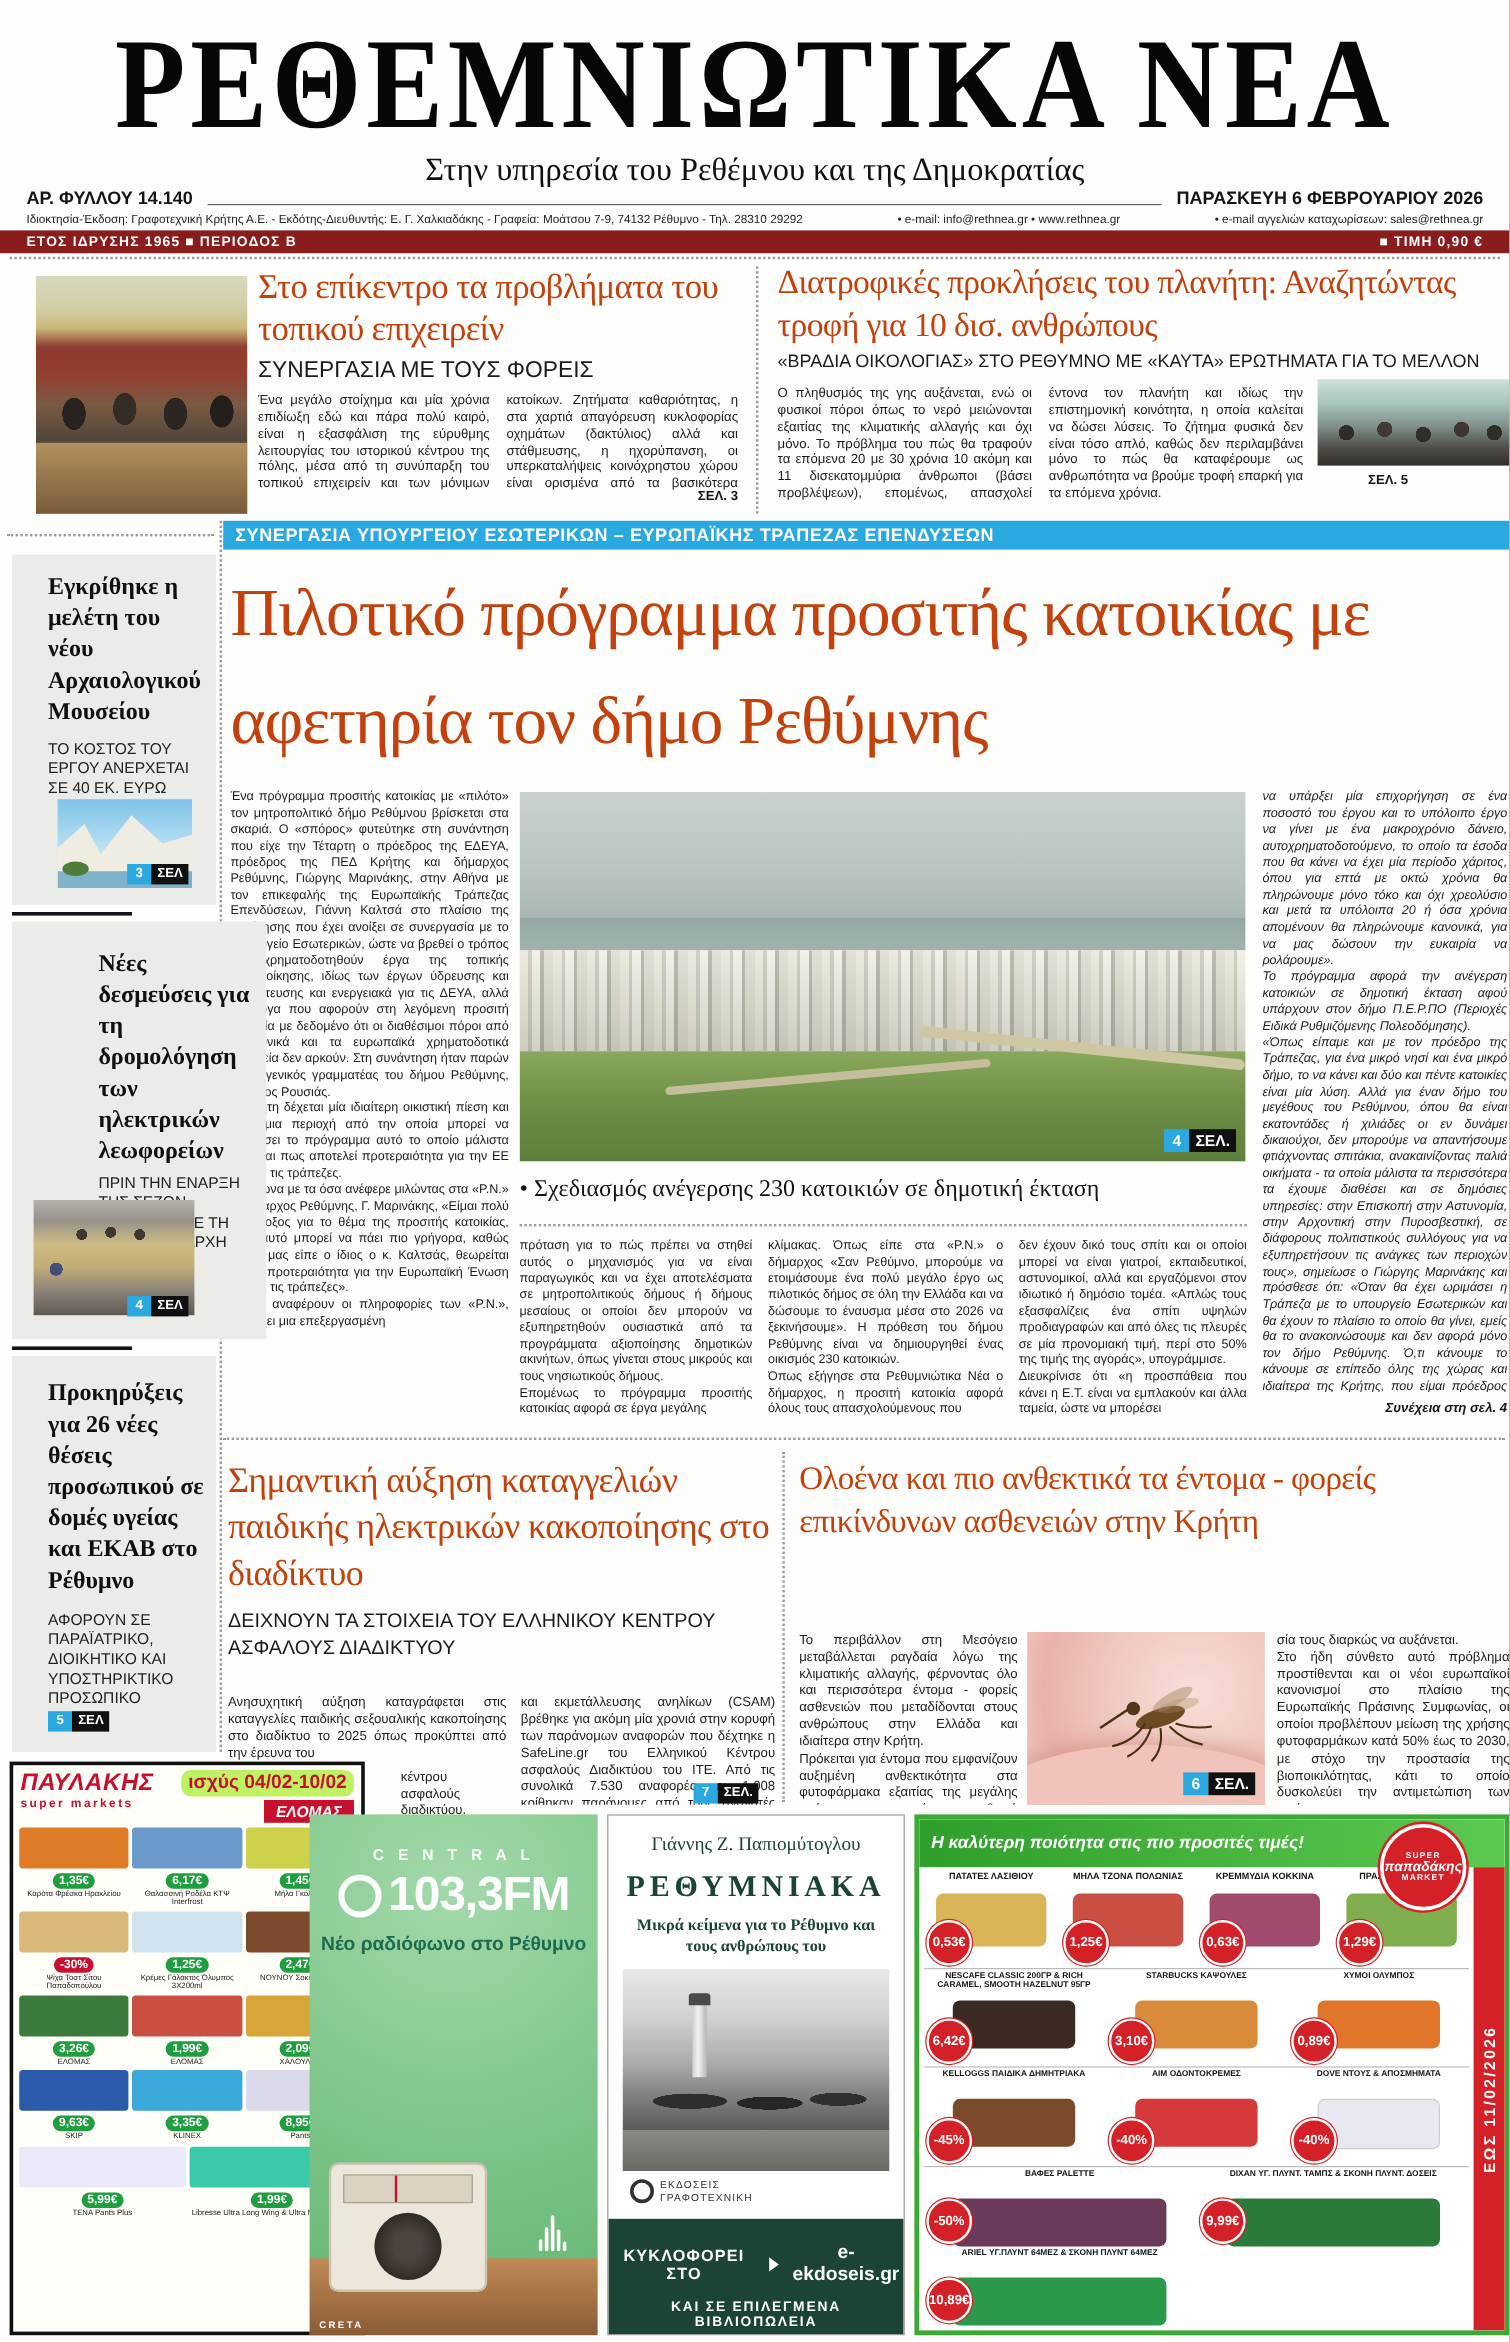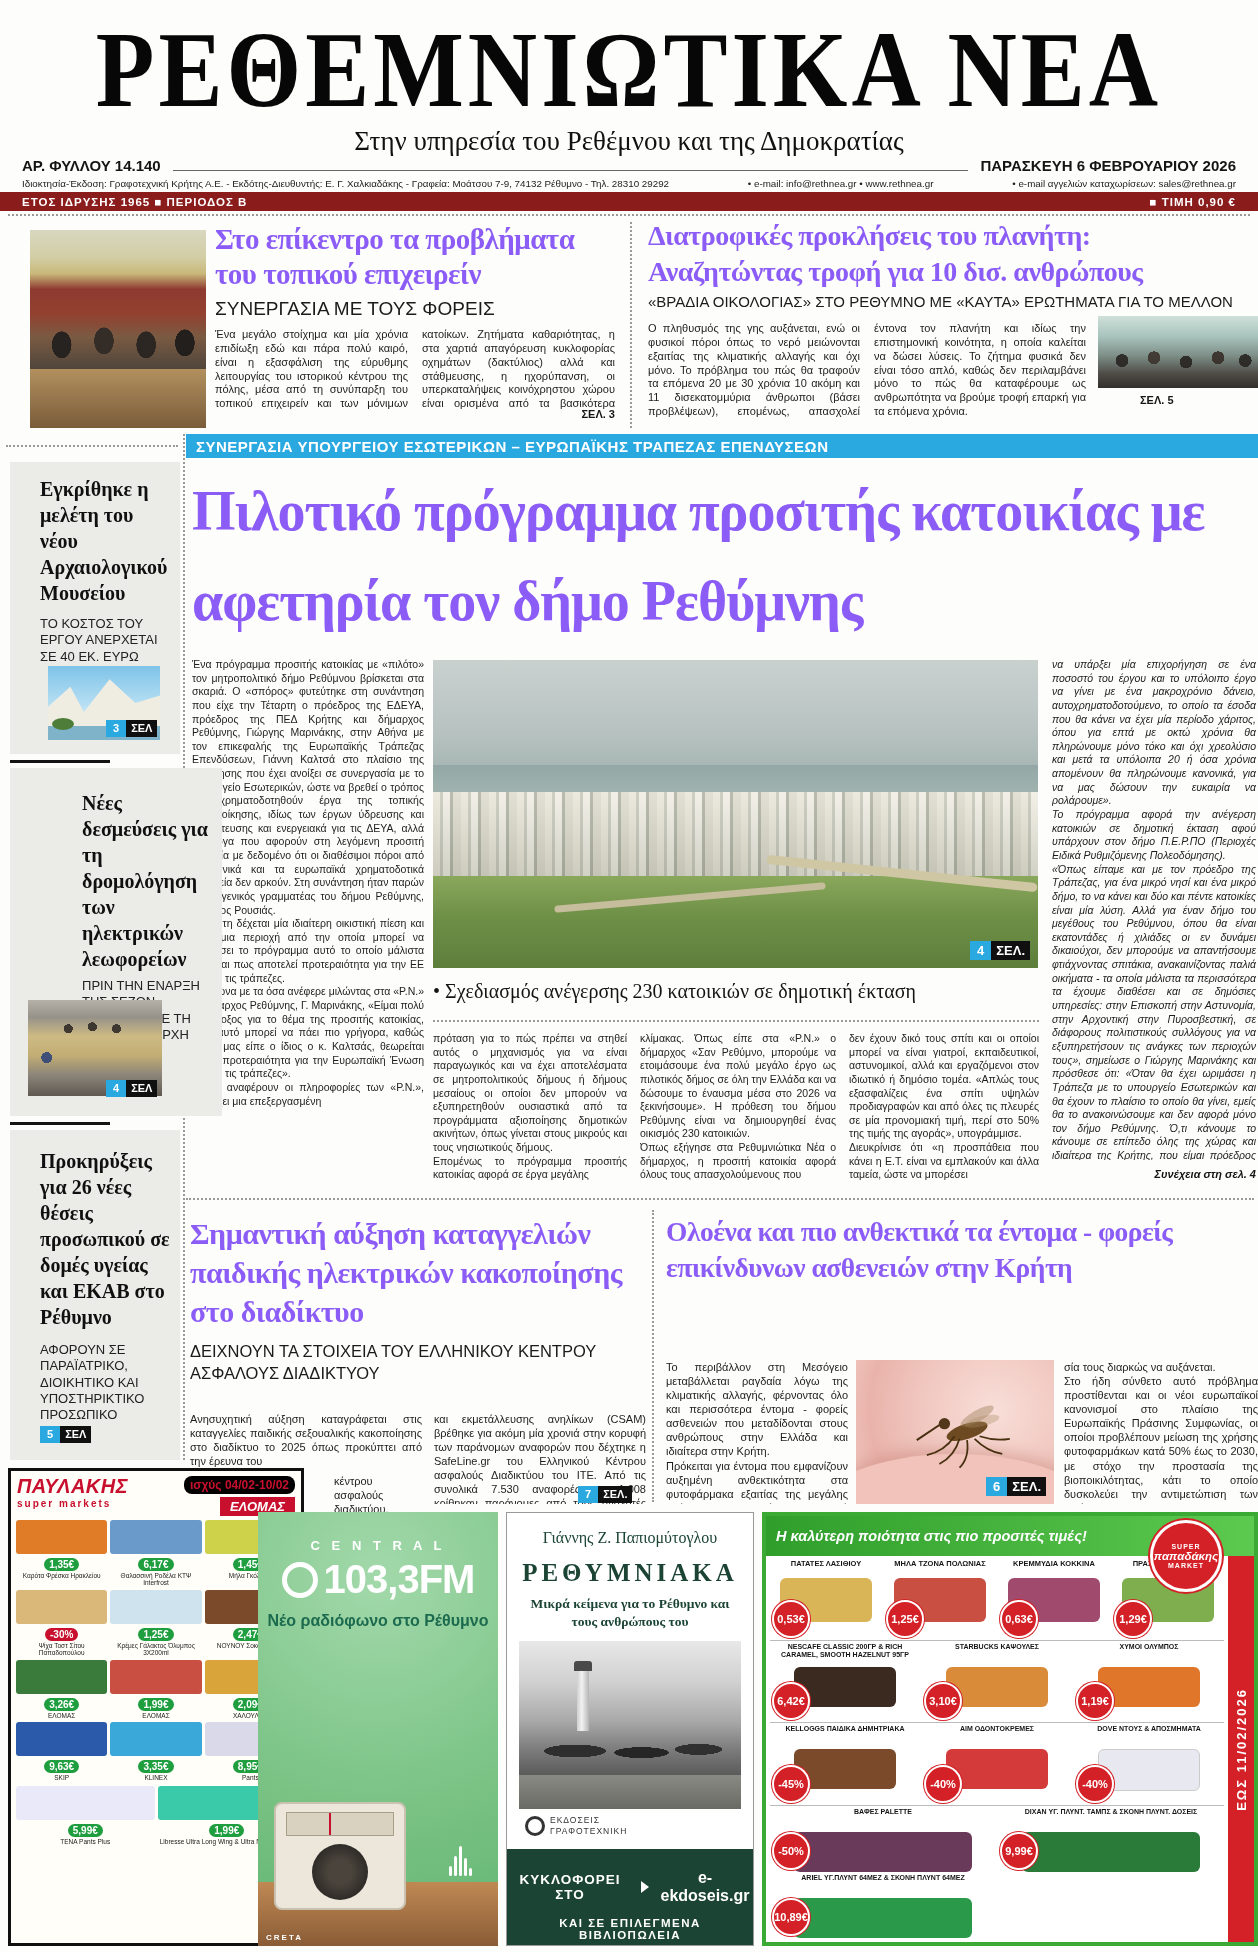--- a/index.html
+++ b/index.html
@@ -1,21 +1,21 @@
 <!DOCTYPE html>
 <html><head>
 <meta charset="utf-8">
 <style>
   html,body{margin:0;padding:0;background:#888;}
   #page{position:relative;width:1258px;height:1952px;background:#fdfdfb;margin:0 auto;overflow:hidden;
         font-family:"Liberation Sans",sans-serif;color:#1a1a1a;}
   .abs{position:absolute;}
   .serif{font-family:"Liberation Serif",serif;}
   .sans{font-family:"Liberation Sans",sans-serif;}
-  .hl{font-family:"Liberation Serif",serif;font-weight:bold;color:#8b5cf6;letter-spacing:-0.5px;}
+  .hl{font-family:"Liberation Serif",serif;font-weight:normal;color:#c2410c;letter-spacing:-0.5px;}
   .sub{font-family:"Liberation Sans",sans-serif;font-weight:bold;color:#151515;}
   .body-txt{font-family:"Liberation Sans",sans-serif;color:#1d1d1d;text-align:justify;overflow:hidden;}
   .pre{white-space:pre-line;}
   .ital{font-style:italic;}
   .vdot{border-left:2px dotted #9a9a9a;width:0;}
   .hdot{border-top:2px dotted #9a9a9a;height:0;}
   .badge{display:inline-flex;font-family:"Liberation Sans",sans-serif;font-weight:bold;font-size:11px;line-height:1;}
   .badge .n{background:#2aa9e0;color:#fff;padding:3px 7px;}
   .badge .s{background:#101010;color:#fff;padding:3px 5px;}
   .graybox{background:#ebebe8;}
@@ -218,21 +218,21 @@
   <div class="abs body-txt pre" style="left:1064px;top:1360px;width:194px;height:144px;font-size:11px;line-height:1.28;">σία τους διαρκώς να αυξάνεται.
 Στο ήδη σύνθετο αυτό πρόβλημα προστίθενται και οι νέοι ευρωπαϊκοί κανονισμοί στο πλαίσιο της Ευρωπαϊκής Πράσινης Συμφωνίας, οι οποίοι προβλέπουν μείωση της χρήσης φυτοφαρμάκων κατά 50% έως το 2030, με στόχο την προστασία της βιοποικιλότητας, κάτι το οποίο δυσκολεύει την αντιμετώπιση των εντόμων.</div>
 
   <div class="abs" style="left:8px;top:1468px;width:296px;height:478px;border:3px solid #101010;background:#fffef8;box-sizing:border-box;overflow:hidden;">
     <div style="display:flex;justify-content:space-between;padding:4px 6px 0 6px;">
       <div>
         <div class="sub ital" style="color:#c8102e;font-size:20px;letter-spacing:0.5px;">ΠΑΥΛΑΚΗΣ</div>
         <div class="sub" style="color:#c8102e;font-size:10px;letter-spacing:2px;">super markets</div>
       </div>
       <div style="text-align:right;">
-        <div class="sub" style="background:#000000;color:#c8102e;font-size:12px;padding:2px 6px;border-radius:8px;display:inline-block;">ισχύς 04/02-10/02</div>
+        <div class="sub" style="background:#bef264;color:#c8102e;font-size:16px;padding:2px 6px;border-radius:8px;display:inline-block;">ισχύς 04/02-10/02</div>
         <div class="sub ital" style="background:#c8102e;color:#fff;font-size:13px;padding:2px 10px;margin-top:3px;display:inline-block;">ΕΛΟΜΑΣ</div>
       </div>
     </div>
     <div style="display:grid;grid-template-columns:repeat(3,1fr);gap:3px;padding:4px 5px;">
 
       <div style="text-align:center;">
         <div style="height:34px;background:#e07b28;border-radius:3px;"></div>
         <div class="price-pill" style="margin-top:1px;">1,35€</div>
         <div style="font-size:6.5px;line-height:1.15;">Καρότα Φρέσκα Ηρακλείου</div>
       </div>
@@ -404,21 +404,21 @@
           <div class="red-bubble" style="position:absolute;left:2px;bottom:2px;">6,42€</div>
         </div>
         <div style="text-align:center;position:relative;">
           <div class="sub" style="font-size:7px;line-height:1.15;height:24px;overflow:hidden;">STARBUCKS ΚΑΨΟΥΛΕΣ</div>
           <div style="height:40px;margin:0 24px;background:#d98b3a;border-radius:6px;"></div>
           <div class="red-bubble" style="position:absolute;left:2px;bottom:2px;">3,10€</div>
         </div>
         <div style="text-align:center;position:relative;">
           <div class="sub" style="font-size:7px;line-height:1.15;height:24px;overflow:hidden;">ΧΥΜΟΙ ΟΛΥΜΠΟΣ</div>
           <div style="height:40px;margin:0 24px;background:#e0762a;border-radius:6px;"></div>
-          <div class="red-bubble" style="position:absolute;left:2px;bottom:2px;">1,19€</div>
+          <div class="red-bubble" style="position:absolute;left:2px;bottom:2px;">0,89€</div>
         </div>
       </div>
 
       <div style="display:grid;grid-template-columns:repeat(3,1fr);gap:2px;border-bottom:1px solid #bbb;">
         <div style="text-align:center;position:relative;">
           <div class="sub" style="font-size:7px;line-height:1.15;height:24px;overflow:hidden;">KELLOGGS ΠΑΙΔΙΚΑ ΔΗΜΗΤΡΙΑΚΑ</div>
           <div style="height:40px;margin:0 24px;background:#7a4a2a;border-radius:6px;"></div>
           <div class="red-bubble" style="position:absolute;left:2px;bottom:2px;">-45%</div>
         </div>
         <div style="text-align:center;position:relative;">

